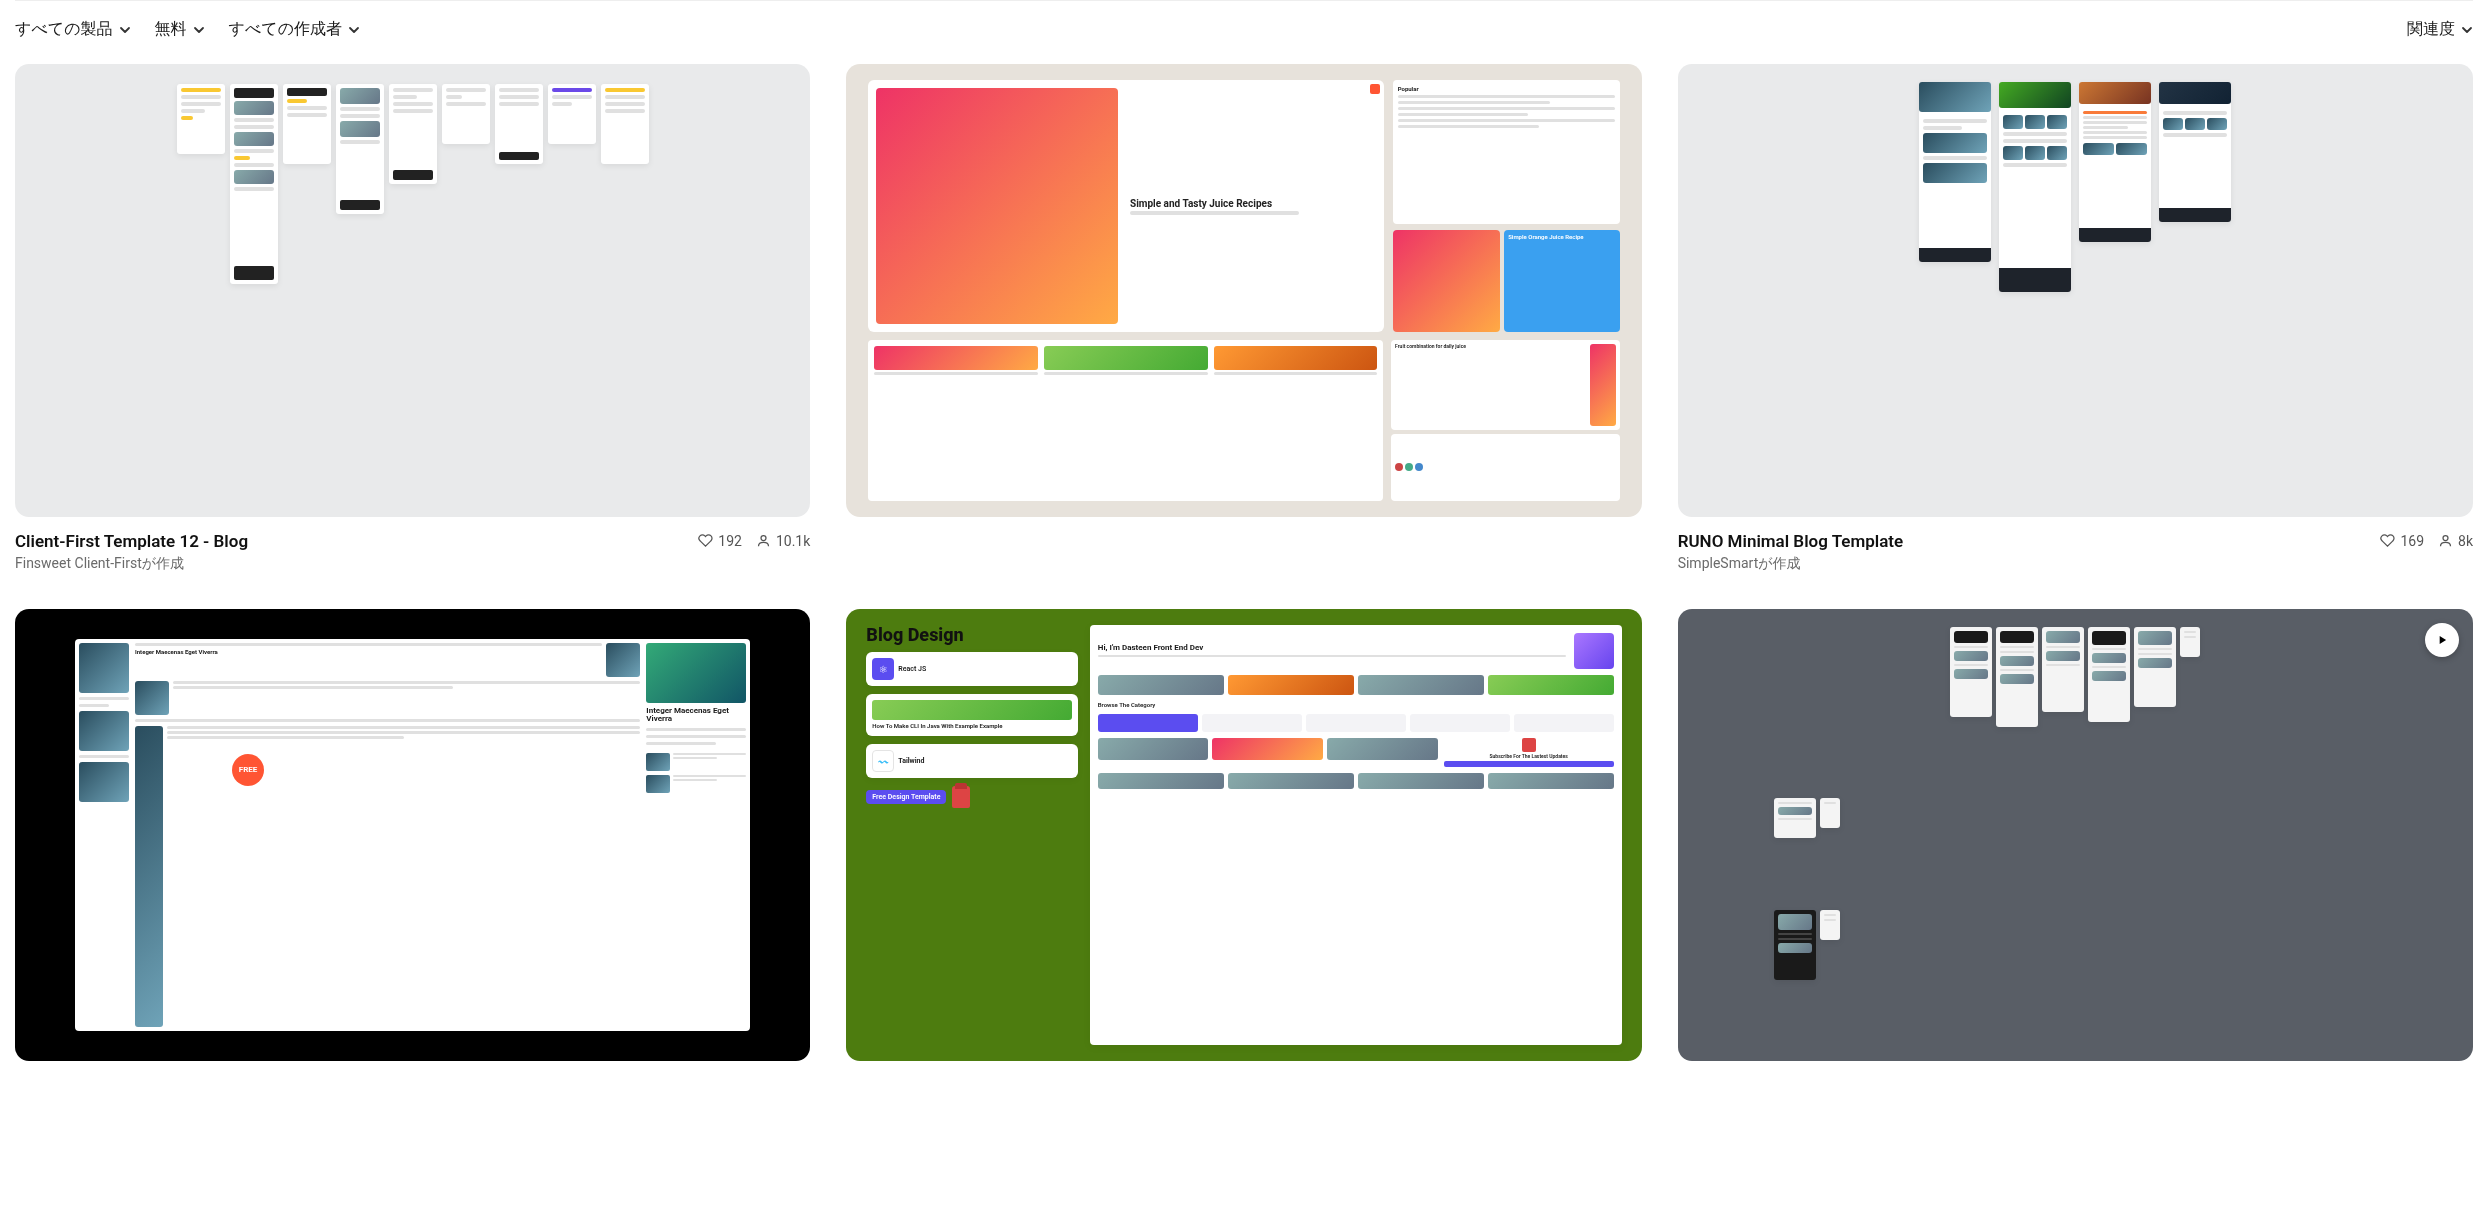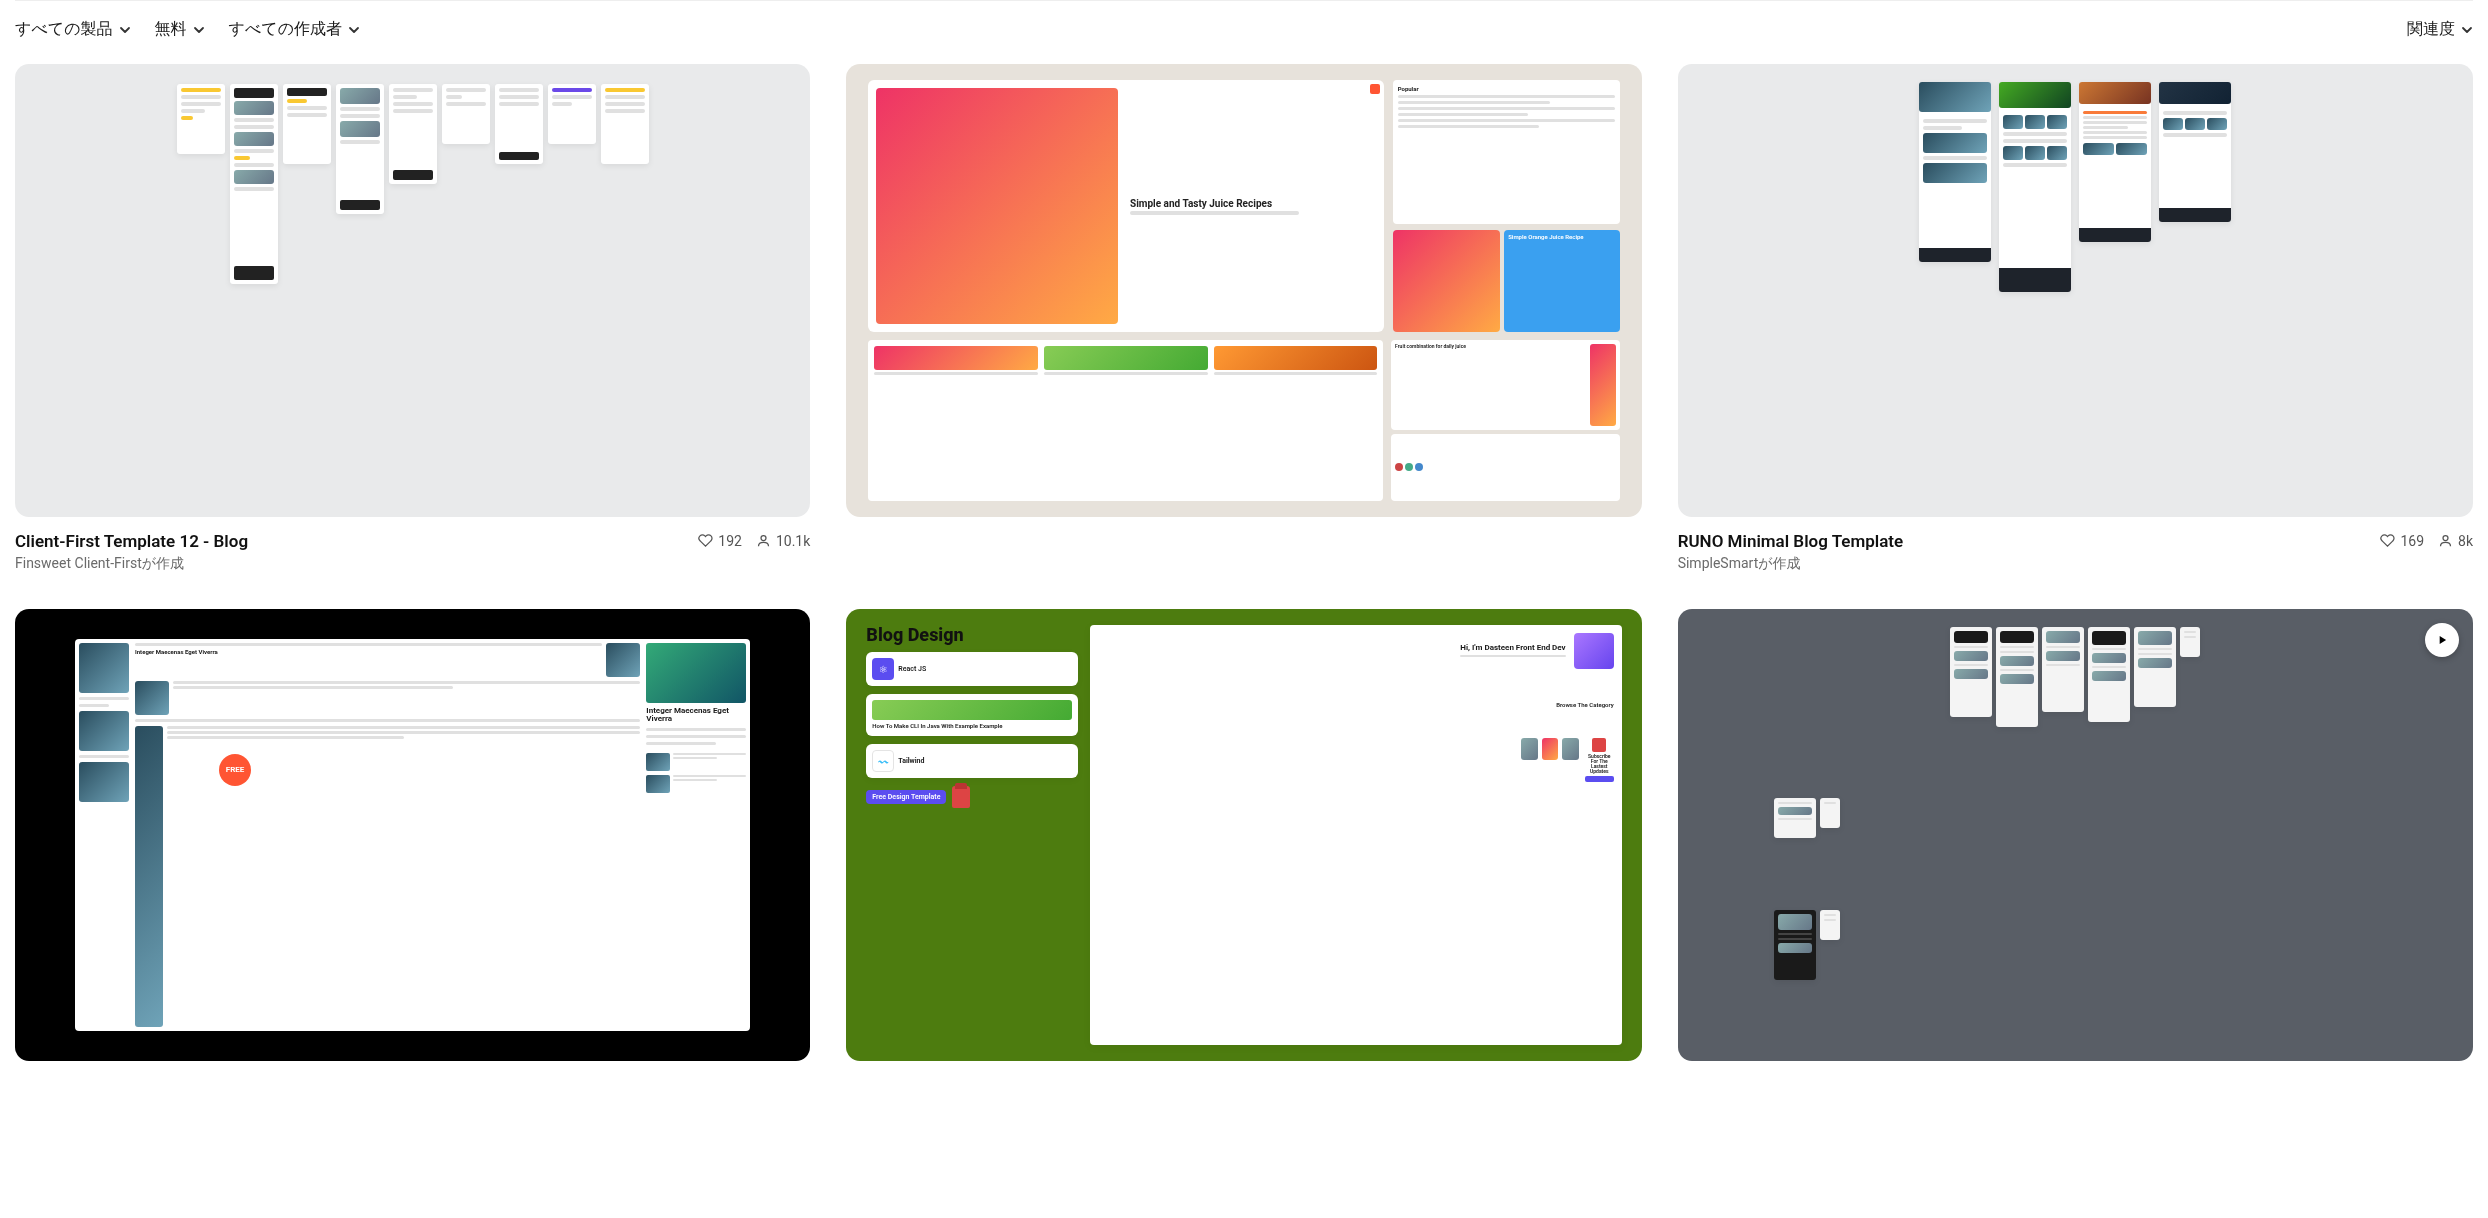--- a/index.html
+++ b/index.html
@@ -122,21 +122,21 @@
   
   .t3 .thumb-inner { align-items: flex-start; gap: 8px; padding: 18px 30px; }
   .t3 .mock-page { width: 72px; padding:0; background:#fff; }
   .t3 .dark-foot { background:#1e232b; height:14px; border-radius:0 0 3px 3px; }
   
   .t4 .thumb-inner { padding: 30px 60px; }
   .t4-panel { background:#fff; flex:1; height:100%; border-radius:4px; display:flex; gap:6px; padding:4px; position:relative; }
   
   .t5 .thumb-inner { gap:12px; padding:16px 20px; }
   .t5-left { width:28%; height:100%; display:flex; flex-direction:column; gap:8px; }
-  .t5-right { flex:1; height:100%; background:#fff; border-radius:4px; box-shadow:0 2px 8px rgba(0,0,0,0.06); padding:8px; display:flex; flex-direction:column; gap:6px;align-items:flex-end; }
+  .t5-right { flex:1; height:100%; background:#fff; border-radius:4px; box-shadow:0 2px 8px rgba(0,0,0,0.06); padding:8px; display:flex; flex-direction:column; gap:6px; }
   .t5-title { font-size:18px; font-weight:800; color:#111; line-height:1.1; }
   .t5-card { background:#fff; border-radius:6px; box-shadow:0 2px 6px rgba(0,0,0,0.06); padding:6px; display:flex; gap:4px; align-items:center; }
   .t5-chip { background:#5b4df0; color:#fff; font-size:7px; font-weight:600; padding:3px 6px; border-radius:4px; display:inline-block; }
   .t5-iconbox { width:22px; height:22px; border-radius:4px; display:flex; align-items:center; justify-content:center; font-size:10px; }
   
   .t6 .thumb-inner { padding: 18px 50px; align-items:flex-start; flex-wrap:wrap; gap:4px; }
   .t6 .mock-page { width:42px; background:#f4f4f4; }
 </style>
 </head>
 <body>
@@ -464,21 +464,21 @@
                 </div>
             </div>
             <div style="display:flex;gap:3px">
               <div class="imgblock nature" style="width:24px;height:18px;border-radius:2px"></div>
               <div style="flex:1">
                   <div class="bar" style="height:2px"></div>
                   <div class="bar" style="height:2px;width:60%;margin-top:2px"></div>
                 </div>
             </div>
           </div>
-          <div class="free-badge" style="left:144px;top:115px">FREE</div>
+          <div class="free-badge" style="left:157px;top:115px">FREE</div>
         </div>
       </div>
     </div>
   </div>
 
   <div class="card t5">
     <div class="thumb" style="background:#4d7c0f">
       <div class="thumb-inner">
         <div class="t5-left">
           <div class="t5-title">Blog Design</div>

